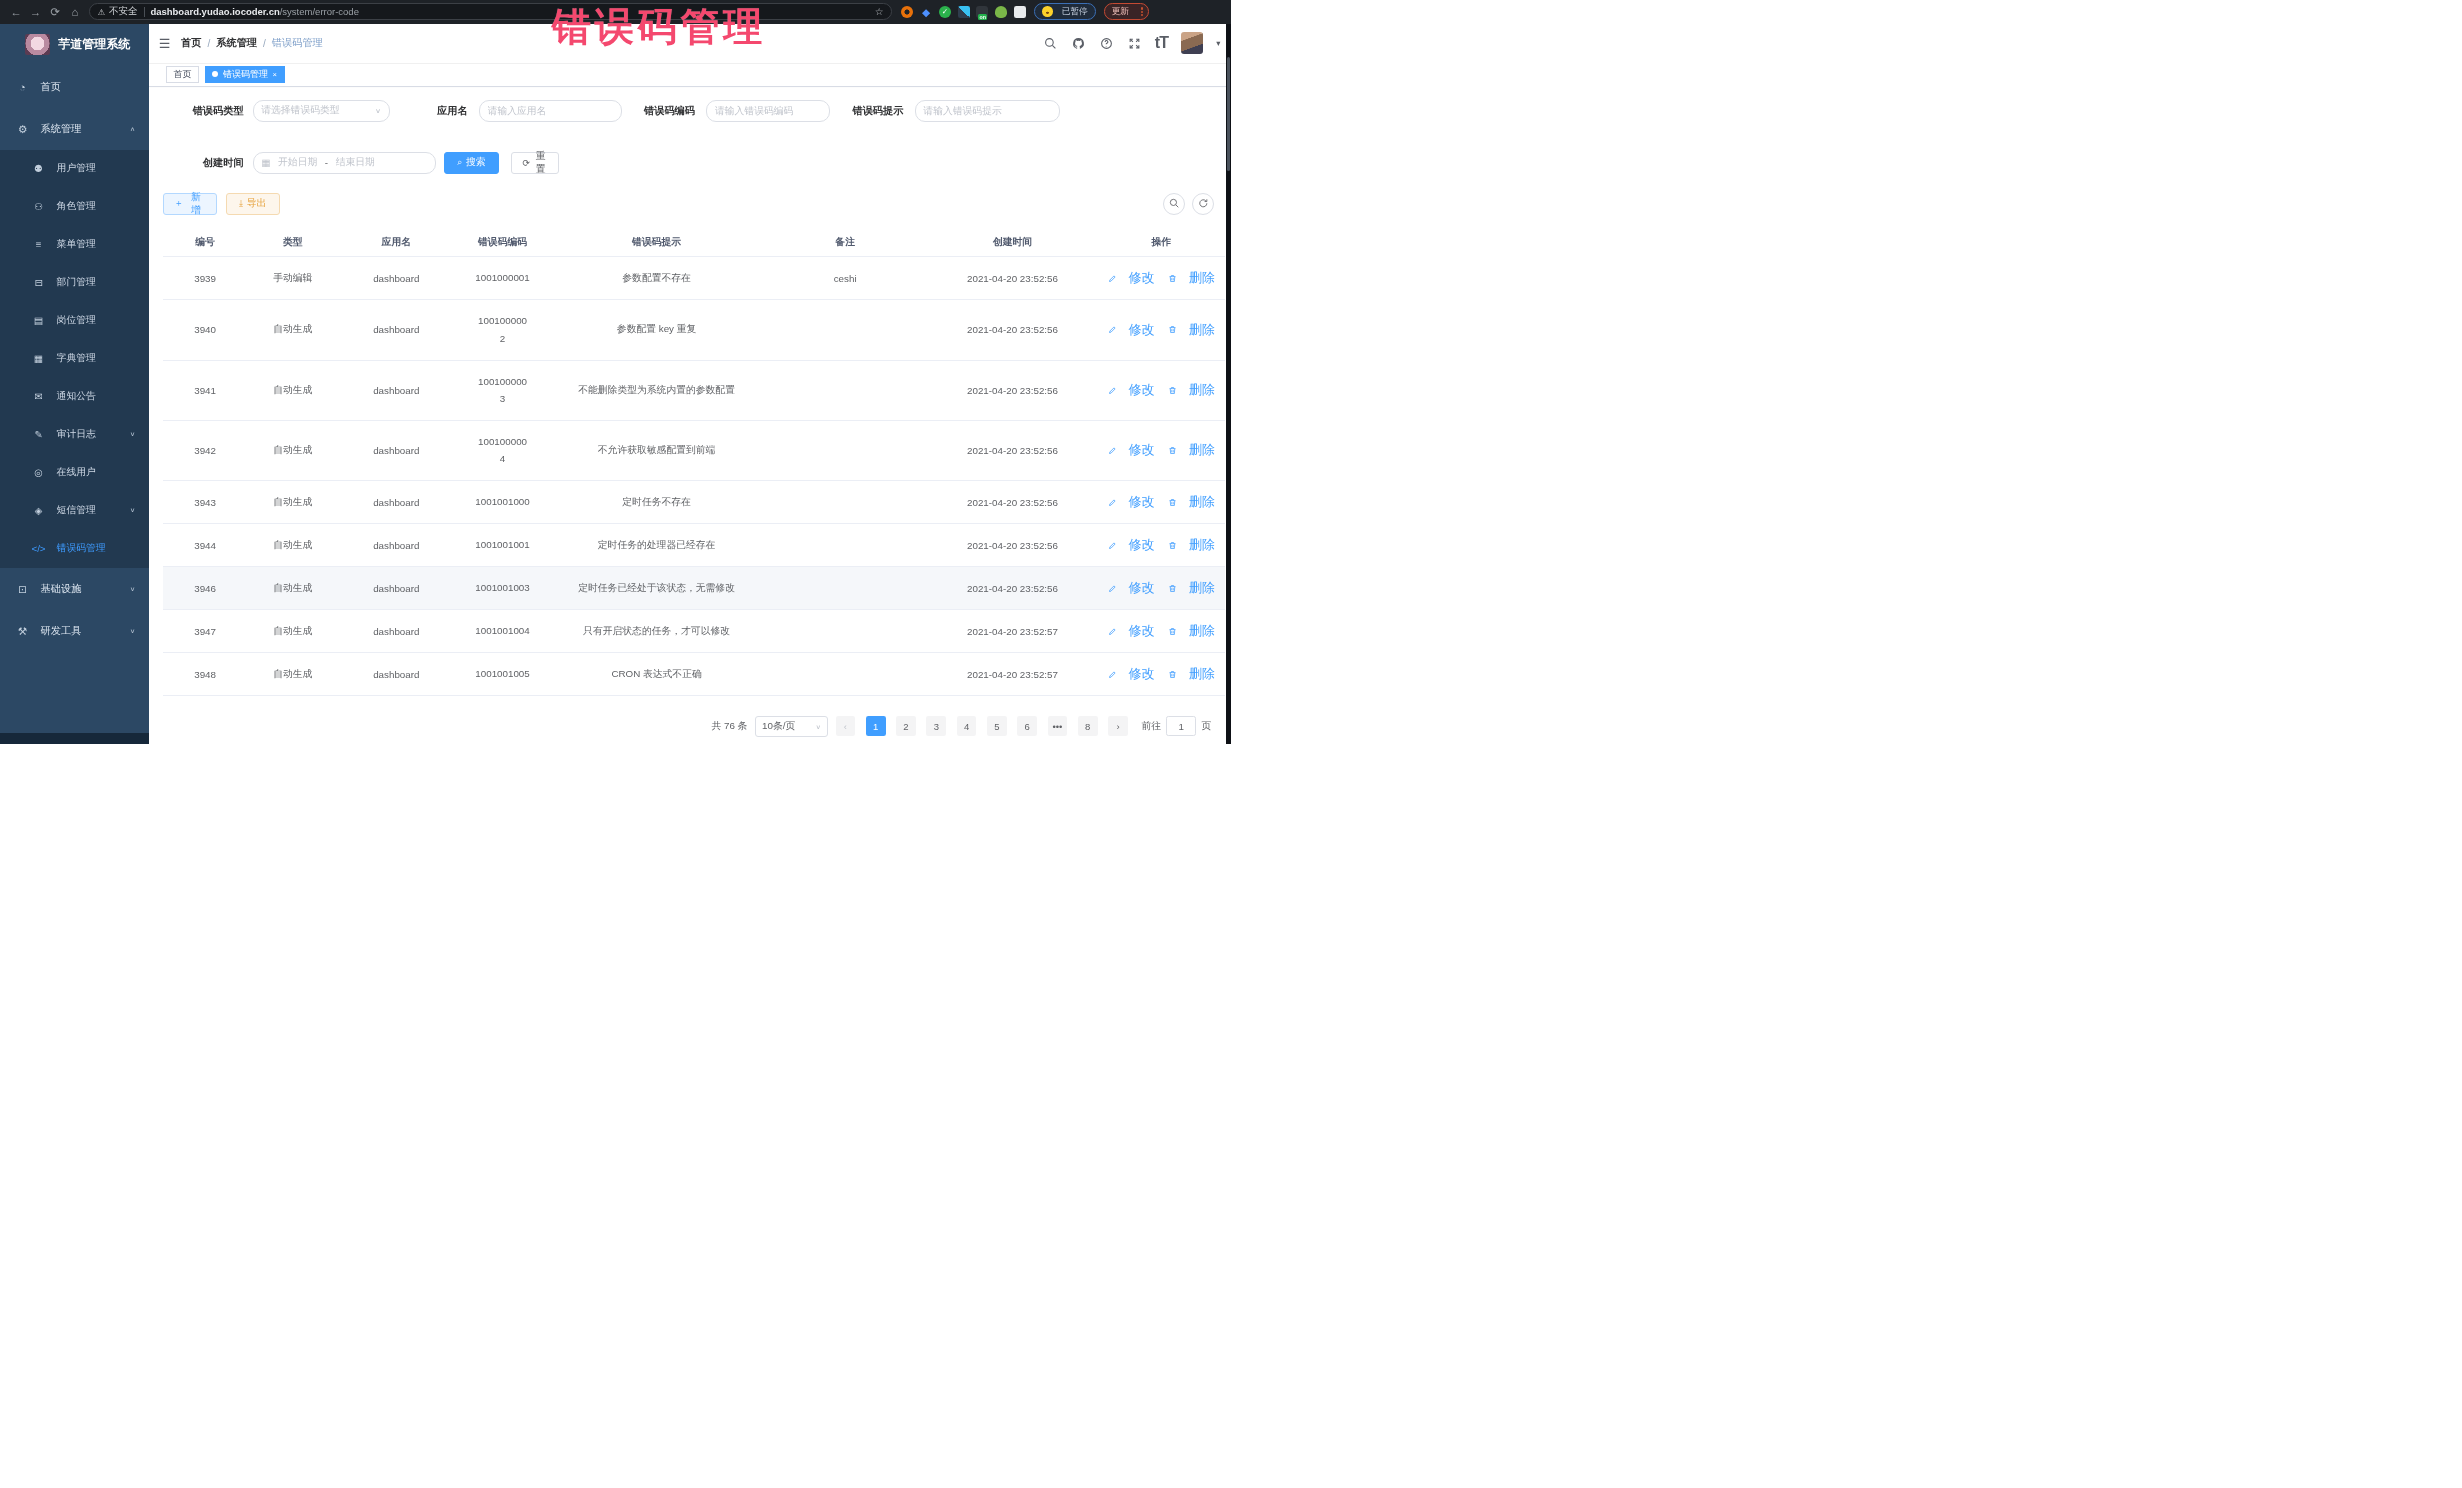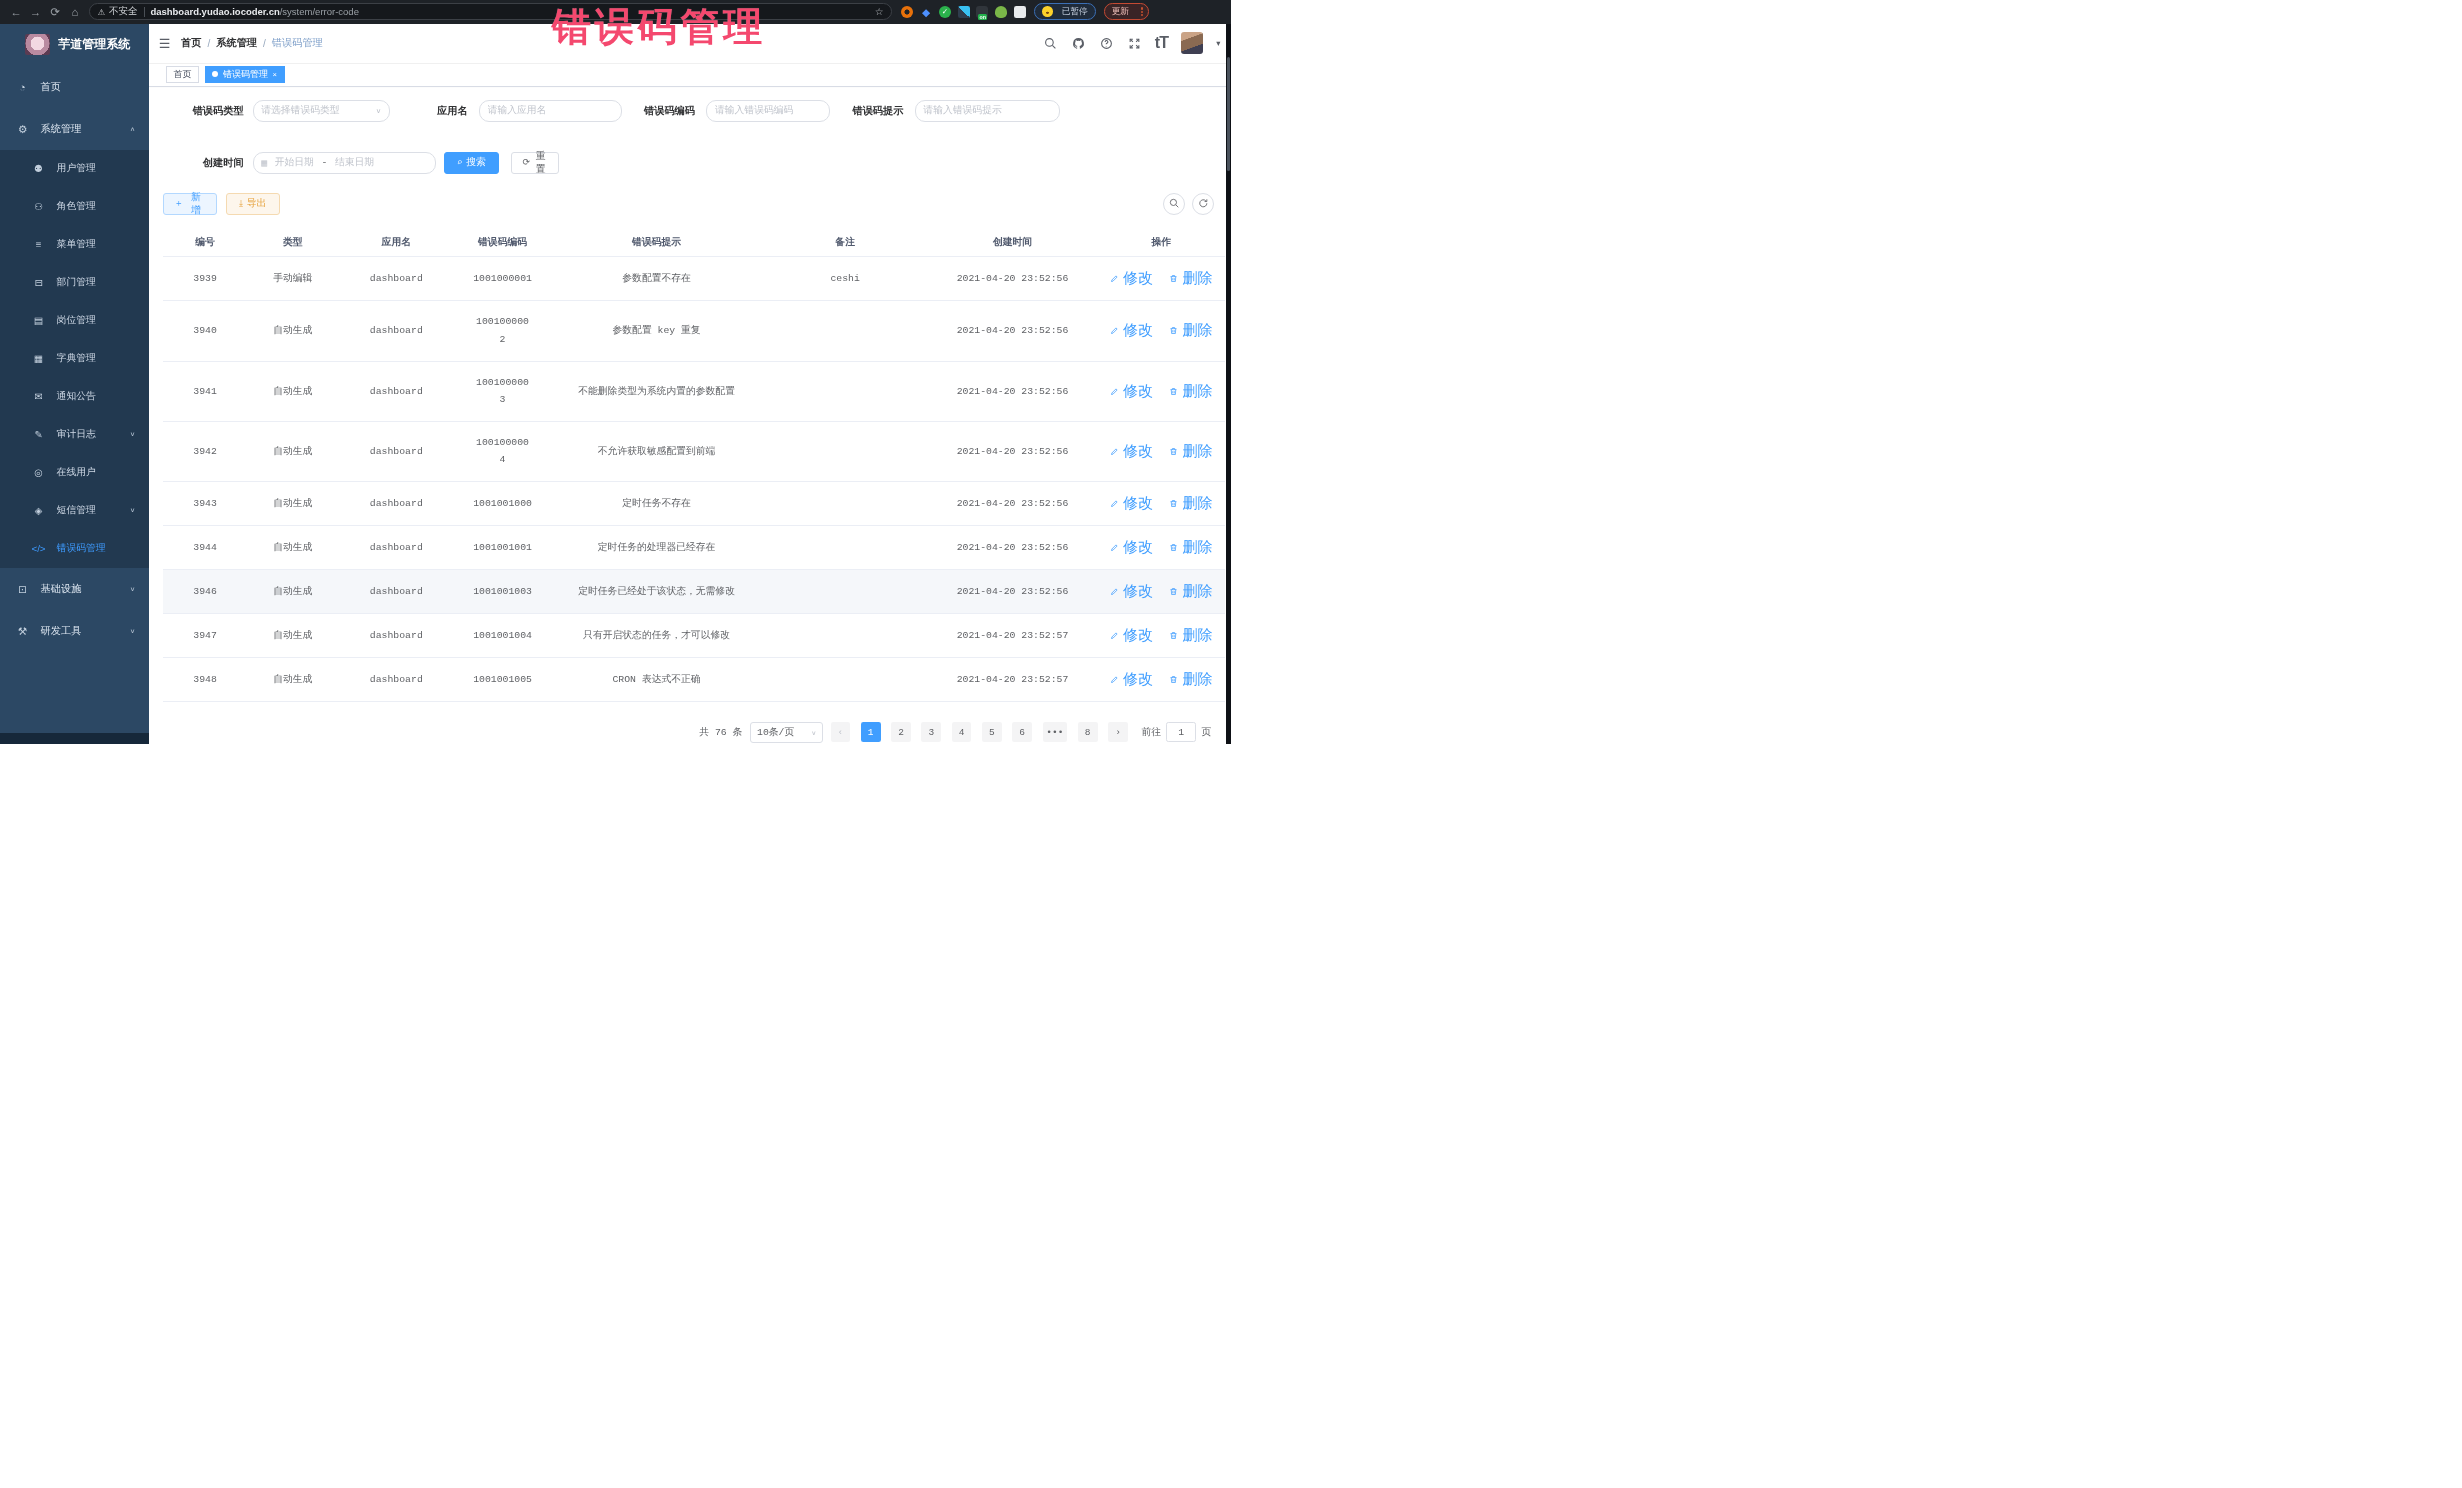--- a/index.html
+++ b/index.html
@@ -81,21 +81,21 @@
   .caret { color:#5a5e66; font-size:8.3px; cursor:pointer; }
 
   .tabbar { height:23px; background:#fff; border-bottom:0.8px solid #d8dce5;
     display:flex; align-items:center; padding-left:16.7px; gap:5.3px; box-shadow:0 0.8px 1.5px rgba(0,0,0,.04);}
   .tag { height:17.4px; display:flex; align-items:center; padding:0 6.8px; border:0.8px solid #d8dce5;
     background:#fff; color:#495060; font-size:9px; cursor:pointer; gap:4.5px; }
   .tag.active { background:#409eff; border-color:#409eff; color:#fff; }
   .tag-dot { width:6px; height:6px; border-radius:50%; background:#fff; }
   .tag-close { font-size:7.6px; }
 
-  .content { flex:1; padding:13px 6px 0 13.6px; position:relative;font-family:Liberation Mono, monospace; }
+  .content { flex:1; padding:13px 6px 0 13.6px; position:relative; }
 
   
   .frow { display:flex; align-items:center; height:22px; }
   .frow.r2 { margin-top:30px; }
   .flabel { font-size:10.2px; color:#303133; font-weight:600; text-align:right; }
   .ctl { height:22px; border:0.8px solid #dcdfe6; border-radius:10px; background:#fff;
     display:flex; align-items:center; font-size:9.8px; color:#c0c4cc; padding:0 7.6px; }
   .ctl input { border:none; outline:none; width:100%; font-size:9.8px; color:#606266;
     font-family:inherit; background:transparent; }
   .ctl input::placeholder { color:#c0c4cc; }
@@ -114,22 +114,22 @@
   .circle-btn svg { width:10.6px; height:10.6px; }
 
   
   table.grid { width:100%; border-collapse:collapse; margin-top:13.6px; }
   .grid th { font-size:9.8px; color:#515a6e; font-weight:600; padding:7.6px 3px;
     border-bottom:0.8px solid #ebeef5; text-align:center; }
   .grid td { font-size:9.8px; color:#606266; padding:12px 3px; text-align:center;
     border-bottom:0.8px solid #ebeef5; }
   .grid td.code { white-space:pre-line; line-height:1.8; }
   .grid tr.hover td { background:#f5f7fa; }
-  .op-link { color:#409eff; font-size:15px; cursor:pointer; display:inline-flex;
-    align-items:center; gap:4px; margin:0 5.3px; }
+  .op-link { color:#409eff; font-size:13px; cursor:pointer; display:inline-flex;
+    align-items:center; gap:12px; margin:0 5.3px; }
   .op-link svg { width:9px; height:9px; }
 
   
   .pager { display:flex; align-items:center; justify-content:flex-end; gap:7.6px;
     margin:19.7px 13.6px 0 0; font-size:9.8px; color:#606266; }
   .psel { width:73px; height:21px; border:0.8px solid #dcdfe6; border-radius:3px;
     display:flex; align-items:center; padding:0 6px; color:#606266; cursor:pointer; }
   .psel .sel-arrow { font-size:7.6px; }
   .pbtn { min-width:19.7px; height:19.7px; border-radius:2.3px; background:#f4f4f5; color:#606266;
     display:flex; align-items:center; justify-content:center; font-size:9.5px; cursor:pointer; padding:0 3.8px;}

